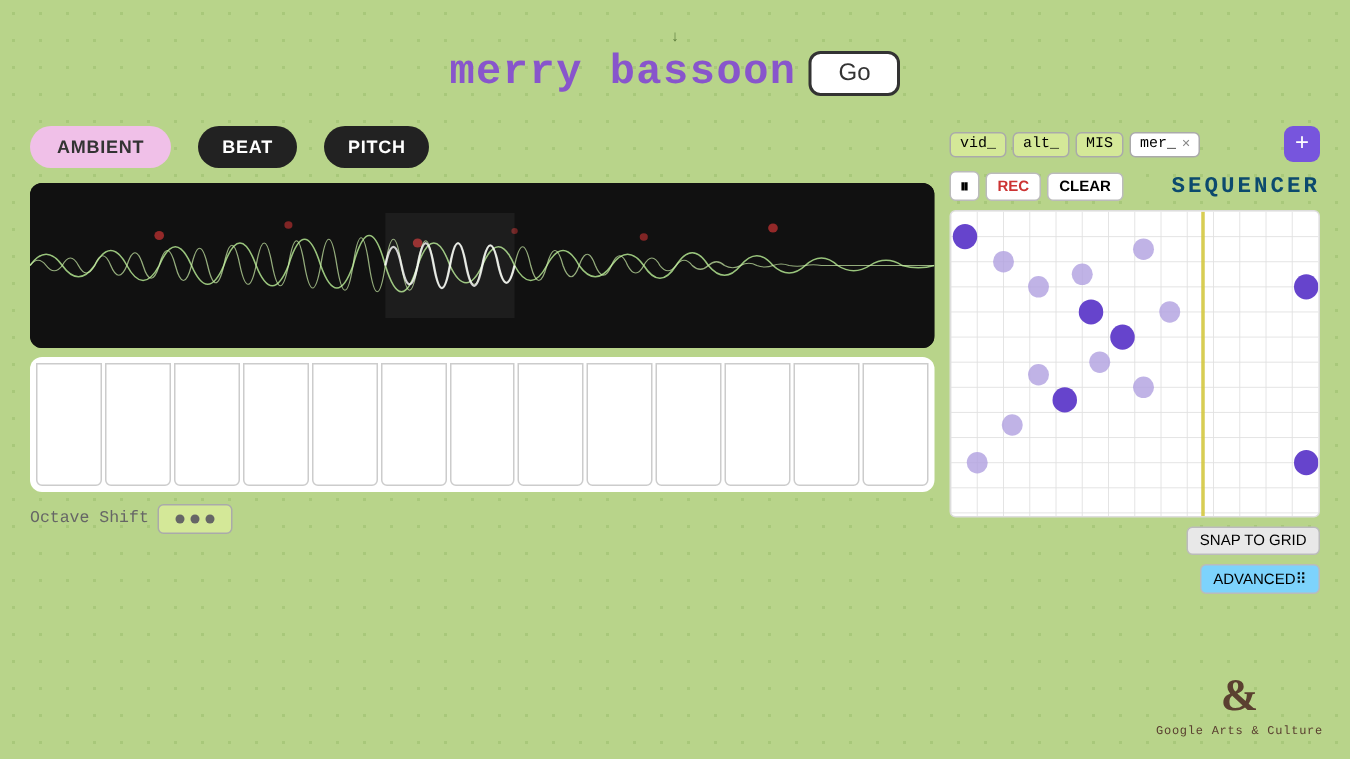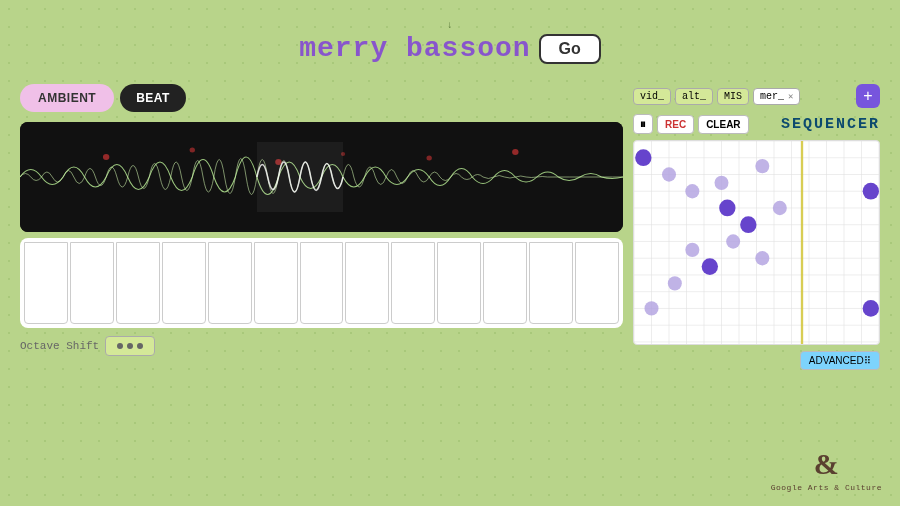--- a/index.html
+++ b/index.html
@@ -45,21 +45,21 @@
       font-weight: bold;
       color: #8855cc;
       letter-spacing: 1px;
     }
     .go-button {
       background: white;
       border: 2px solid #333;
       border-radius: 8px;
       padding: 4px 18px;
       font-size: 16px;
-      font-weight: bold;
+      font-weight: normal;
       color: #333;
       cursor: pointer;
     }
 
     
     .main-area {
       display: flex;
       gap: 10px;
       padding: 12px 20px;
       margin-top: 8px;
@@ -69,21 +69,21 @@
     .left-panel {
       flex: 1;
       display: flex;
       flex-direction: column;
       gap: 6px;
     }
 
     
     .mode-buttons {
       display: flex;
-      gap: 6px;
+      gap: 18px;
       margin-bottom: 4px;
     }
     .mode-btn {
       padding: 5px 16px;
       border-radius: 20px;
       border: none;
       font-size: 12px;
       font-weight: bold;
       cursor: pointer;
       letter-spacing: 0.5px;
@@ -313,20 +313,21 @@
   </div>
 </div>
 
 <div class="main-area">
 
   <div class="left-panel">
 
     <div class="mode-buttons">
       <button class="mode-btn ambient">AMBIENT</button>
       <button class="mode-btn beat">BEAT</button>
+      <button class="mode-btn pitch">PITCH</button>
     </div>
 
     <div class="waveform-container">
       <svg class="waveform-canvas" viewBox="0 0 560 110" preserveAspectRatio="none">
 
         <rect width="560" height="110" fill="#111"></rect>
 
         <circle cx="80" cy="35" r="3" fill="#cc3333" opacity="0.7"></circle>
         <circle cx="160" cy="28" r="2.5" fill="#cc3333" opacity="0.6"></circle>
         <circle cx="240" cy="40" r="3" fill="#cc3333" opacity="0.7"></circle>
@@ -447,20 +448,23 @@
         <circle cx="125" cy="56" r="6" fill="#b0a0e0" opacity="0.8"></circle>
         <circle cx="85" cy="84" r="6" fill="#b0a0e0" opacity="0.8"></circle>
         <circle cx="50" cy="91" r="6" fill="#b0a0e0" opacity="0.8"></circle>
         <circle cx="110" cy="98" r="6" fill="#b0a0e0" opacity="0.8"></circle>
         <circle cx="35" cy="119" r="6" fill="#b0a0e0" opacity="0.8"></circle>
         <circle cx="15" cy="140" r="6" fill="#b0a0e0" opacity="0.8"></circle>
       </svg>
     </div>
 
     <div class="bottom-controls">
+      <button class="snap-btn">SNAP TO GRID</button>
+    </div>
+    <div class="bottom-controls">
       <button class="advanced-btn">
         <span>ADVANCED</span>
         <span>⠿</span>
       </button>
     </div>
 
   </div>
 </div>
 
 <div class="brand-logo">

